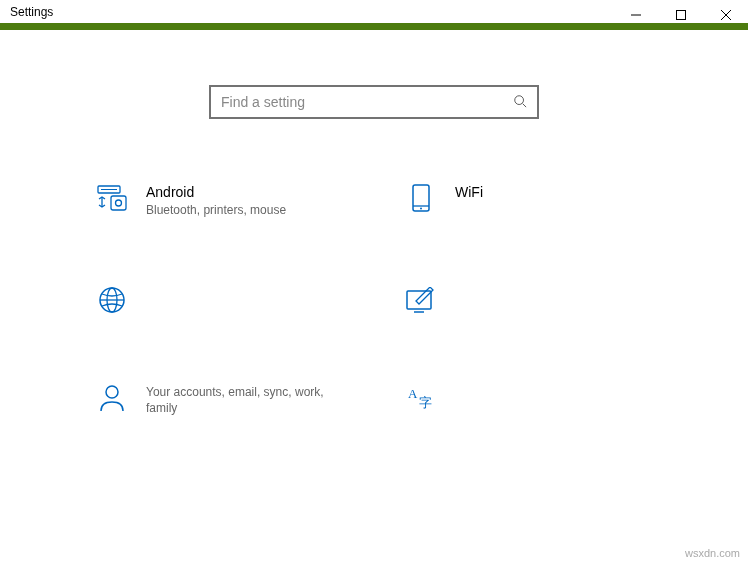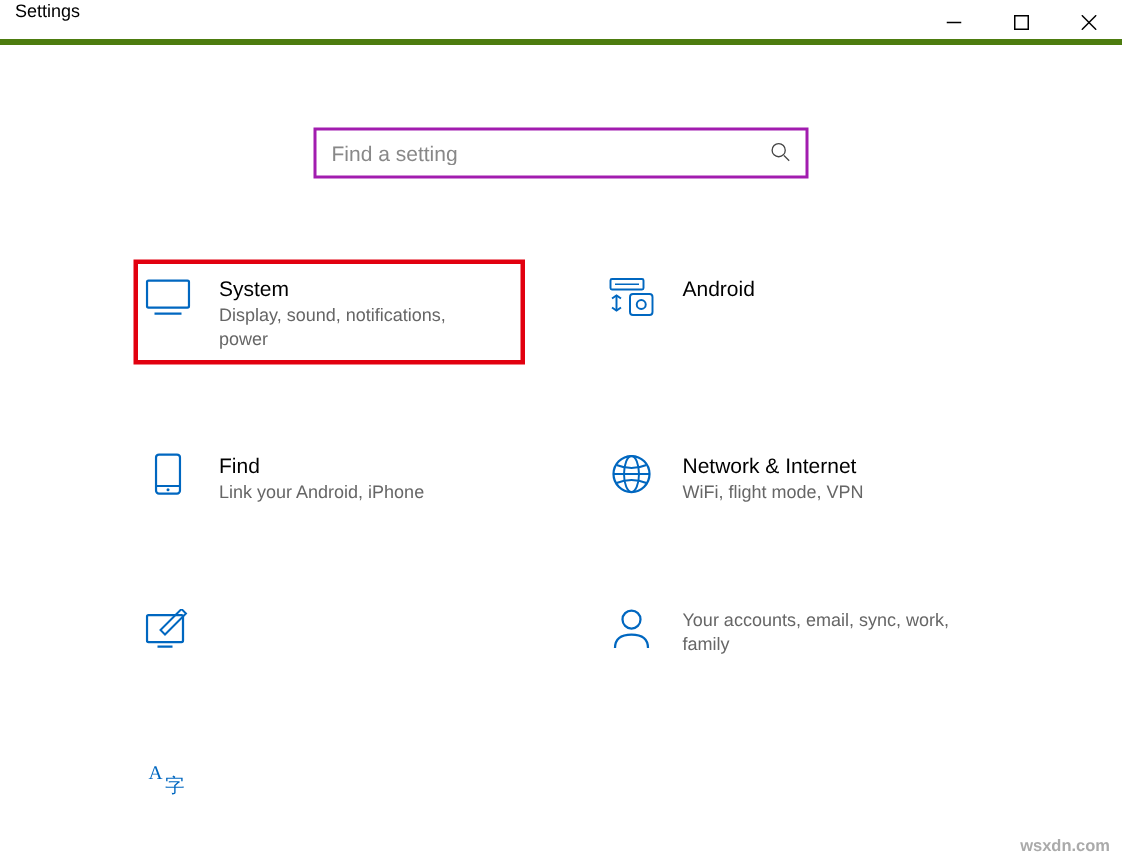--- a/index.html
+++ b/index.html
@@ -9,24 +9,24 @@
       color: #000;
       background: #fff;
       width: 748px;
       height: 571px;
       overflow: hidden;
       position: relative;
     }
     .title-bar {
       height: 30px;
       display: flex;
-      align-items: flex-start;
+      align-items: center;
       justify-content: space-between;
       padding: 0 0 0 10px;
-      border-bottom: 4px solid #4d7c0f;
+      border-bottom: 7px solid #4d7c0f;
     }
     .title-bar .title {
       font-size: 12px;
     }
     .win-controls {
       display: flex;
       height: 100%;
     }
     .win-btn {
       width: 45px;
@@ -38,21 +38,21 @@
     }
     .win-btn svg { width: 10px; height: 10px; }
     .search-row {
       display: flex;
       justify-content: center;
       margin-top: 55px;
     }
     .search-box {
       width: 330px;
       height: 34px;
-      border: 2px solid #a21caf;
+      border: 2px solid #737373;
       display: flex;
       align-items: center;
       padding: 4px 10px;
       position: relative;
     }
     .search-box input {
       flex: 1;
       border: none;
       outline: none;
       font-size: 14px;
@@ -96,24 +96,23 @@
       margin-bottom: 2px;
     }
     .cat .cat-desc {
       font-size: 12px;
       color: #666;
       line-height: 1.35;
       max-width: 180px;
     }
     .watermark {
       position: absolute;
-      bottom: 1px; right: 8px;
+      bottom: 12px; right: 8px;
       font-size: 11px;
       color: #aaa;
-      font-weight: bold;
     }
   </style>
 </head>
 <body>
 
 <div class="title-bar">
   <span class="title">Settings</span>
   <div class="win-controls">
     <div class="win-btn">
       <svg viewBox="0 0 10 10">
@@ -141,76 +140,60 @@
       <svg width="14" height="14" viewBox="0 0 16 16">
           <circle cx="7" cy="7" r="5" fill="none" stroke="currentColor" stroke-width="1"></circle>
           <line x1="11" y1="11" x2="15" y2="15" stroke="currentColor" stroke-width="1"></line>
         </svg>
     </span>
   </div>
 </div>
 
 <div class="categories">
 
-  <div class="cat highlight">
-    <div class="icon-box">
-      <svg width="30" height="24" viewBox="0 0 30 24">
-          <rect x="1" y="1" width="28" height="18" rx="1" fill="none" stroke="currentColor" stroke-width="1.5"></rect>
-          <line x1="6" y1="23" x2="24" y2="23" stroke="currentColor" stroke-width="1.5"></line>
-        </svg>
-    </div>
-    <div class="txt">
-      <div class="cat-title">System</div>
-      <div class="cat-desc">Display, sound, notifications, power</div>
-    </div>
-  </div>
 
   <div class="cat">
     <div class="icon-box">
       <svg width="30" height="26" viewBox="0 0 30 26">
           <rect x="1" y="1" width="22" height="7" rx="1" fill="none" stroke="currentColor" stroke-width="1.3"></rect>
           <line x1="4" y1="4.5" x2="20" y2="4.5" stroke="currentColor" stroke-width="1"></line>
           <rect x="14" y="11" width="15" height="14" rx="2" fill="none" stroke="currentColor" stroke-width="1.3"></rect>
           <circle cx="21.5" cy="18" r="3" fill="none" stroke="currentColor" stroke-width="1.3"></circle>
           <line x1="5" y1="12" x2="5" y2="22" stroke="currentColor" stroke-width="1.3"></line>
           <path d="M2 14 L5 12 L8 14 M2 20 L5 22 L8 20" fill="none" stroke="currentColor" stroke-width="1.3"></path>
         </svg>
     </div>
     <div class="txt">
       <div class="cat-title">Android</div>
+      <div class="cat-desc">Bluetooth, printers, mouse</div>
     </div>
   </div>
 
   <div class="cat">
     <div class="icon-box">
       <svg width="18" height="28" viewBox="0 0 18 28">
           <rect x="1" y="1" width="16" height="26" rx="2" fill="none" stroke="currentColor" stroke-width="1.5"></rect>
           <line x1="1" y1="22" x2="17" y2="22" stroke="currentColor" stroke-width="1.3"></line>
           <circle cx="9" cy="24.5" r="1" fill="currentColor"></circle>
         </svg>
     </div>
     <div class="txt">
-      <div class="cat-title">Find</div>
-      <div class="cat-desc">Link your Android, iPhone</div>
+      <div class="cat-title">WiFi</div>
     </div>
   </div>
 
   <div class="cat">
     <div class="icon-box">
       <svg width="28" height="28" viewBox="0 0 28 28">
           <circle cx="14" cy="14" r="12" fill="none" stroke="currentColor" stroke-width="1.5"></circle>
           <ellipse cx="14" cy="14" rx="5" ry="12" fill="none" stroke="currentColor" stroke-width="1.3"></ellipse>
           <line x1="2" y1="14" x2="26" y2="14" stroke="currentColor" stroke-width="1.3"></line>
           <path d="M4 8 Q14 12 24 8 M4 20 Q14 16 24 20" fill="none" stroke="currentColor" stroke-width="1.3"></path>
         </svg>
     </div>
-    <div class="txt">
-      <div class="cat-title">Network &amp; Internet</div>
-      <div class="cat-desc">WiFi, flight mode, VPN</div>
-    </div>
   </div>
 
   <div class="cat">
     <div class="icon-box">
       <svg width="30" height="26" viewBox="0 0 30 26">
           <rect x="1" y="4" width="24" height="18" rx="1" fill="none" stroke="currentColor" stroke-width="1.5"></rect>
           <line x1="8" y1="25" x2="18" y2="25" stroke="currentColor" stroke-width="1.5"></line>
           <path d="M10 14 L20 4 L24 0 L27 3 L23 7 L13 17 Z" fill="none" stroke="currentColor" stroke-width="1.3"></path>
         </svg>
     </div>

